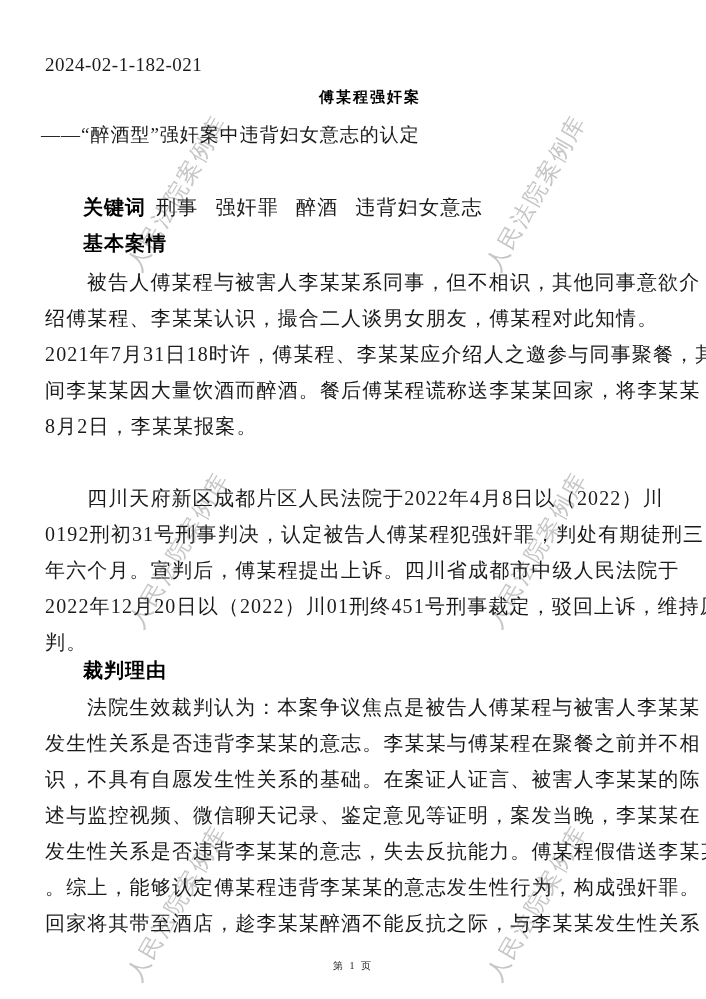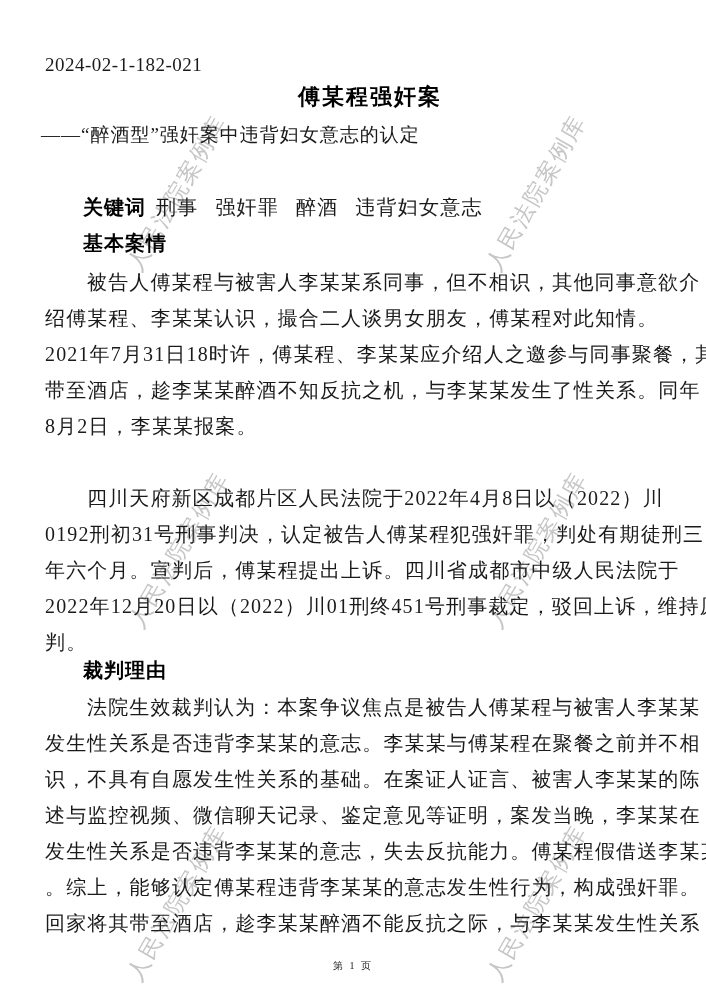--- a/index.html
+++ b/index.html
@@ -31,21 +31,21 @@
   .wm5 { left: 177px; top: 903px; }
   .wm6 { left: 537px; top: 903px; }
   
   .layer { position: absolute; left: 0; top: 0; width: 604px; height: 999px; z-index: 1; }
   .case-number {
     position: absolute; left: 45px; top: 51px;
     font-size: 19px; letter-spacing: 0.5px; line-height: 28px;
   }
   .doc-title {
     position: absolute; left: 45px; top: 81px; width: 650px;
-    text-align: center; font-size: 22px; font-weight: bold;
+    text-align: center; font-size: 15px; font-weight: bold;
     letter-spacing: 2px; line-height: 32px; color: #000;
   }
   .doc-subtitle {
     position: absolute; left: 41px; top: 120px; width: 650px;
     text-align: left; font-size: 19px; letter-spacing: 1px; line-height: 30px;
   }
   .kw-line {
     position: absolute; left: 45px; top: 190px; width: 650px;
     line-height: 34px; font-size: 20px; text-indent: 0; padding-left: 38px;
   }
@@ -101,21 +101,21 @@
     <div class="kw-line">
       <span class="kw-label">关键词</span><span><span class="kw-term">刑事</span><span class="kw-term">强奸罪</span><span class="kw-term">醉酒</span><span class="kw-term">违背妇女意志</span></span>
     </div>
 
     <div class="sec-heading h-basic">基本案情</div>
 
     <div class="para p1">
         <div class="tline indent">被告人傅某程与被害人李某某系同事，但不相识，其他同事意欲介</div>
         <div class="tline">绍傅某程、李某某认识，撮合二人谈男女朋友，傅某程对此知情。</div>
         <div class="tline">2021年7月31日18时许，傅某程、李某某应介绍人之邀参与同事聚餐，其</div>
-        <div class="tline">带至酒店，趁李某某醉酒不知反抗之机，与李某某发生了性关系。同年</div>
+        <div class="tline">间李某某因大量饮酒而醉酒。餐后傅某程谎称送李某某回家，将李某某</div>
         <div class="tline">8月2日，李某某报案。</div>
       </div>
 
     <div class="para p2">
         <div class="tline indent">四川天府新区成都片区人民法院于2022年4月8日以（2022）川</div>
         <div class="tline">0192刑初31号刑事判决，认定被告人傅某程犯强奸罪，判处有期徒刑三</div>
         <div class="tline">年六个月。宣判后，傅某程提出上诉。四川省成都市中级人民法院于</div>
         <div class="tline">2022年12月20日以（2022）川01刑终451号刑事裁定，驳回上诉，维持原</div>
         <div class="tline">判。</div>
       </div>

